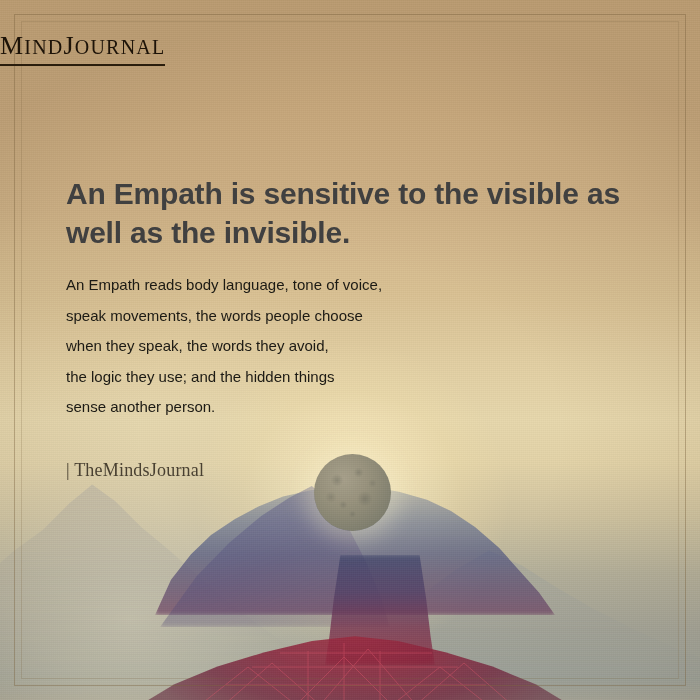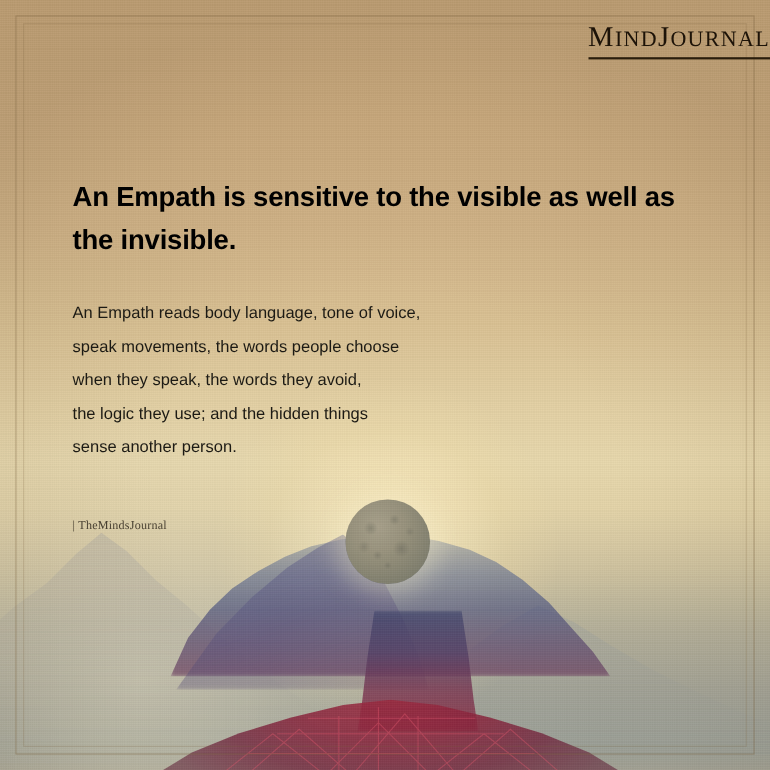--- a/index.html
+++ b/index.html
@@ -188,64 +188,63 @@
     pointer-events:none;
   }
   .frame-inner {
     position:absolute; left:21px; top:21px; right:21px; bottom:21px;
     border:1px solid rgba(122,98,62,0.22);
     pointer-events:none;
   }
 
   
   .logo {
-    position:absolute; top:19px; left:0; width:100%;
-    text-align:right;
+    position:absolute; top:31px; left:0; width:100%;
+    text-align:left;
   }
   .logo-word {
     display:inline-block;
     font-family:"Liberation Serif", serif;
     font-size:26px;
     letter-spacing:1.2px;
     color:#1d1308;
     padding-bottom:3px;
     border-bottom:2px solid #2a1d0c;
     white-space:nowrap;
   }
   .logo-word .cap { font-size:26px; }
   .logo-word .sc  { font-size:20px; }
 
   
   .headline {
     position:absolute;
-    left:66px; top:160px; width:590px;
-    font-size:25px;
+    left:66px; top:174px; width:590px;
+    font-size:30px;
     font-weight:bold;
     line-height:39px;
     letter-spacing:-0.2px;
-    color:#000000;
+    color:#404040;
   }
   .body {
     position:absolute;
     left:66px; top:270px; width:580px;
     font-size:15px;
     line-height:30.5px;
     color:#1c1a14;
   }
   .body .line { display:block; white-space:nowrap; }
 
   .attribution {
     position:absolute;
     left:66px; top:460px;
     font-family:"Liberation Serif", serif;
-    font-size:11px;
+    font-size:18px;
     letter-spacing:0.2px;
     color:#3d3528;
     opacity:.92;
-    margin-top:12px;
   }
 </style>
 </head>
 <body>
 
 <div id="card">
 
   <div class="bg-layer bg-sky"></div>
   <div class="bg-layer bg-glow"></div>
   <div class="bg-layer bg-haze-left"></div>

